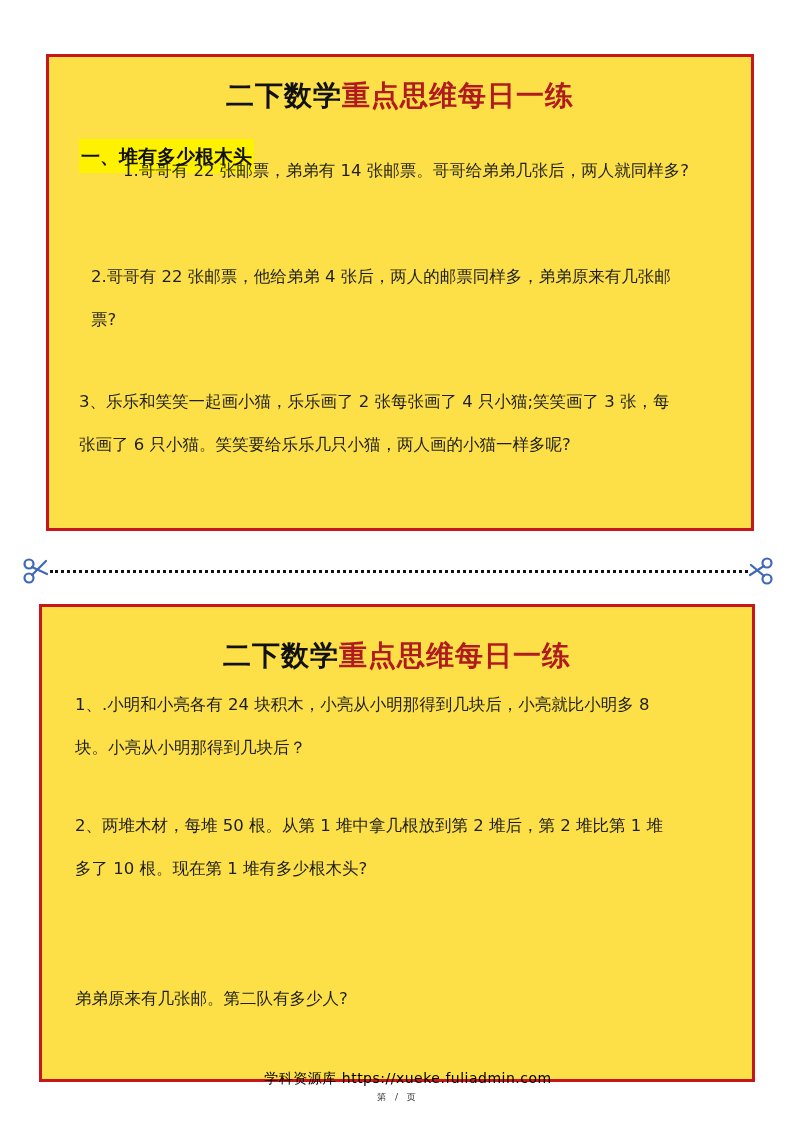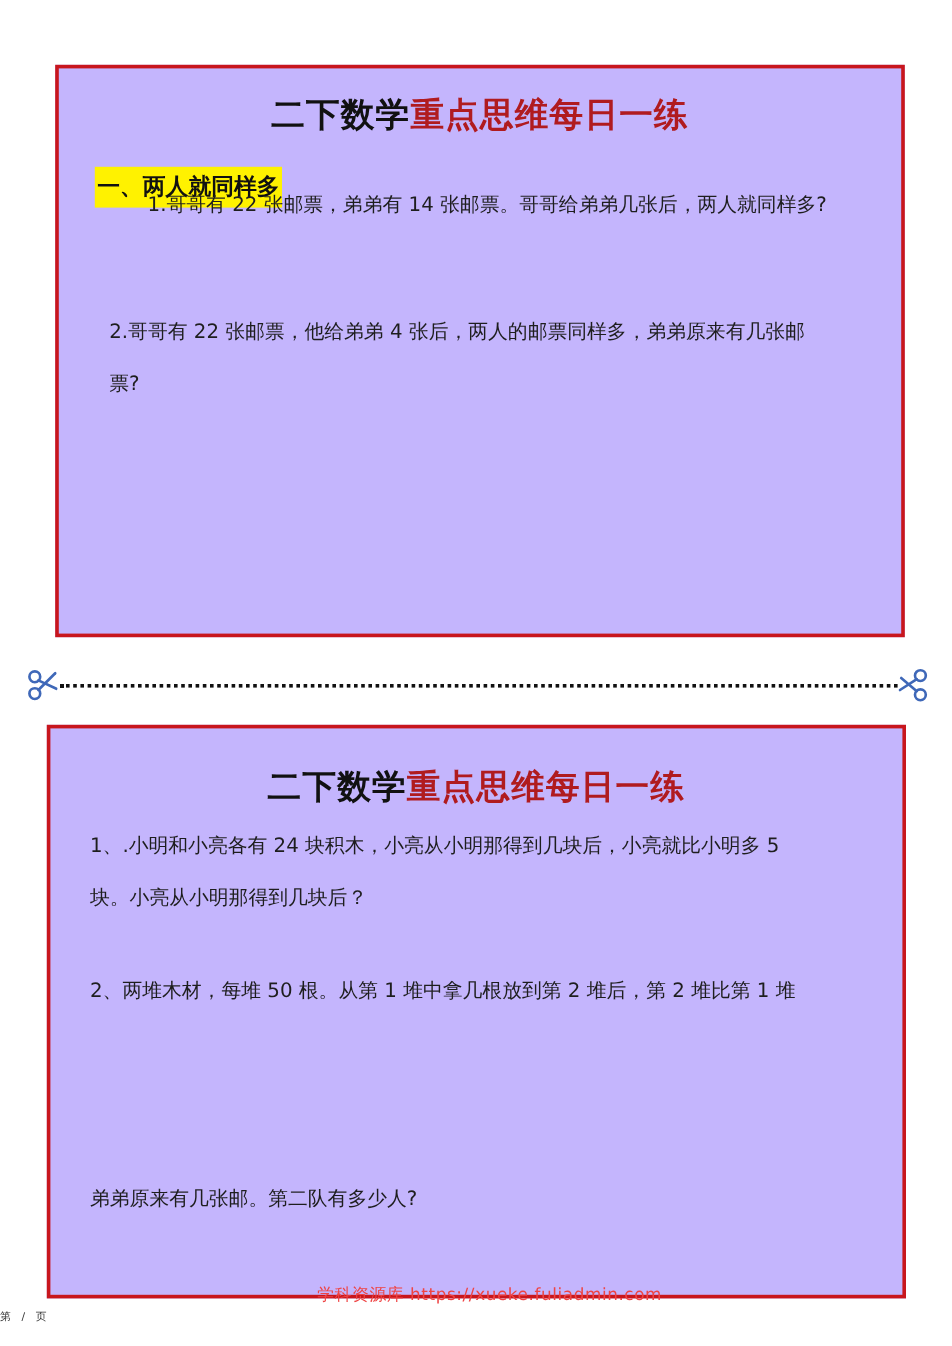--- a/index.html
+++ b/index.html
@@ -2,21 +2,21 @@
 <html><head>
 <meta charset="utf-8">
 <style>
   * { margin: 0; padding: 0; box-sizing: border-box; }
   html, body { width: 793px; height: 1122px; background: #ffffff; overflow: hidden; }
   body { position: relative; font-family: "DejaVu Sans", "Liberation Sans", sans-serif; color: #1a1a1a; }
 
   .box {
     position: absolute;
     border: 3px solid #c8161d;
-    background: #c4b5fd;
+    background: #fde047;
   }
   #box1 { left: 46px; top: 54px; width: 708px; height: 477px; }
   #box2 { left: 39px; top: 604px; width: 716px; height: 478px; }
 
   .title {
     position: absolute;
     left: 0; right: 0;
     text-align: center;
     font-family: "DejaVu Serif", "Liberation Serif", serif;
     font-weight: bold;
@@ -65,49 +65,53 @@
   }
   .scissors { position: absolute; top: 0; width: 26px; height: 30px; }
   .scissors.left { left: 0; }
   .scissors.right { right: 0; }
 
   .watermark {
     position: absolute;
     left: 0; right: 0; top: 1070px;
     text-align: center;
     font-size: 14px;
-    color: #ef4444;
+    color: #000000;
     letter-spacing: 0.5px;
     white-space: nowrap;
     padding-left: 23px;
   }
   .pagenum {
     position: absolute;
     left: 0; right: 0; top: 1091px;
-    text-align: left;
+    text-align: center;
     font-size: 9px;
     color: #333;
     word-spacing: 6px;
   }
 </style>
 </head>
 <body>
 
 <div class="box" id="box1">
   <div class="title" style="top:22px;">
     <span class="dark">二下数学</span><span class="red">重点思维每日一练</span>
   </div>
-  <div class="section-head">一、两人就同样多</div>
+  <div class="section-head">一、堆有多少根木头</div>
 
   <div class="q" style="top:92px;margin-left:44px;">
     <span class="line">1.哥哥有 22 张邮票，弟弟有 14 张邮票。哥哥给弟弟几张后，两人就同样多?</span>
   </div>
   <div class="q" style="top:198px;margin-left:12px;">
     <span class="line">2.哥哥有 22 张邮票，他给弟弟 4 张后，两人的邮票同样多，弟弟原来有几张邮</span>
     <span class="line">票?</span>
+  </div>
+  <div class="q" style="top:323px;">
+    <span class="line">3、乐乐和笑笑一起画小猫，乐乐画了 2 张每张画了 4 只小猫;笑笑画了 3 张，每</span>
+    <span class="line">张画了 6 只小猫。笑笑要给乐乐几只小猫，两人画的小猫一样多呢?</span>
   </div>
 </div>
 
 <div class="cutline">
   <svg class="scissors left" viewBox="0 0 26 30">
     <circle cx="7" cy="8" r="4.5" fill="none" stroke="#3f68b8" stroke-width="2.2"></circle>
     <circle cx="7" cy="22" r="4.5" fill="none" stroke="#3f68b8" stroke-width="2.2"></circle>
     <line x1="10" y1="11" x2="25" y2="18" stroke="#3f68b8" stroke-width="2.2" stroke-linecap="round"></line>
     <line x1="10" y1="19" x2="24" y2="5" stroke="#3f68b8" stroke-width="2.2" stroke-linecap="round"></line>
   </svg>
@@ -119,25 +123,26 @@
     <line x1="16" y1="20" x2="3" y2="9" stroke="#3f68b8" stroke-width="2.2" stroke-linecap="round"></line>
   </svg>
 </div>
 
 <div class="box" id="box2">
   <div class="title" style="top:32px;">
     <span class="dark">二下数学</span><span class="red">重点思维每日一练</span>
   </div>
 
   <div class="q" style="top:76px; left:33px;">
-    <span class="line">1、.小明和小亮各有 24 块积木，小亮从小明那得到几块后，小亮就比小明多 5</span>
+    <span class="line">1、.小明和小亮各有 24 块积木，小亮从小明那得到几块后，小亮就比小明多 8</span>
     <span class="line">块。小亮从小明那得到几块后？</span>
   </div>
   <div class="q" style="top:197px; left:33px;">
     <span class="line">2、两堆木材，每堆 50 根。从第 1 堆中拿几根放到第 2 堆后，第 2 堆比第 1 堆</span>
+    <span class="line">多了 10 根。现在第 1 堆有多少根木头?</span>
   </div>
   <div class="q" style="top:370px; left:33px;">
     <span class="line">弟弟原来有几张邮。第二队有多少人?</span>
   </div>
 </div>
 
 <div class="watermark">学科资源库 https://xueke.fuliadmin.com</div>
 <div class="pagenum">第 / 页</div>
 
 </body></html>

